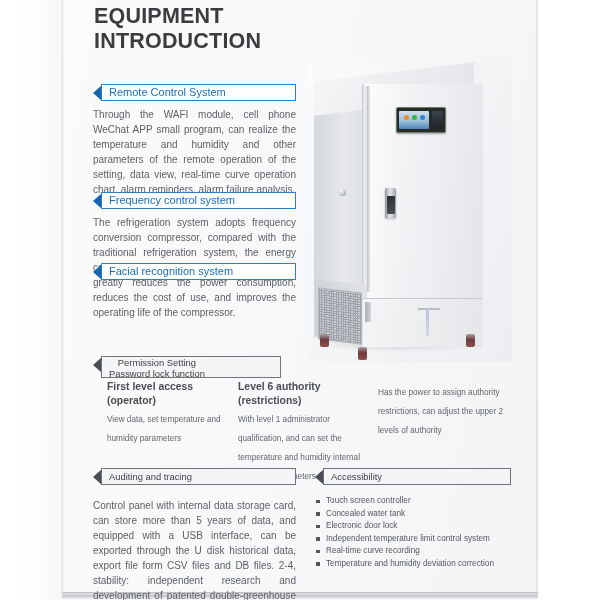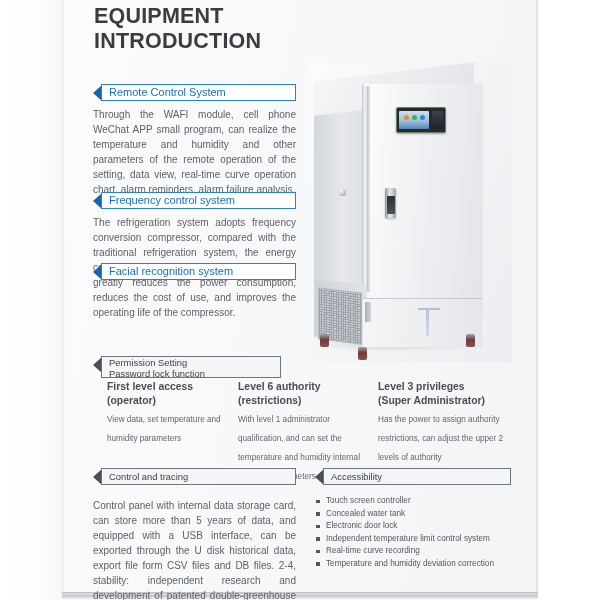--- a/index.html
+++ b/index.html
@@ -64,21 +64,21 @@
   .hdrbox{
     position:absolute;left:8px;top:0;right:0;height:17px;
     border:1px solid #2f7fc4;background:#fdfefe;box-sizing:border-box;
   }
   .hdrbox.two{height:22px;}
   .hdrbox.gray{border:1px solid #6f747b;background:#f4f5f6;}
   .hdrtxt{
     position:absolute;left:16px;top:1px;font-size:11px;line-height:15px;
     color:#1a6fbb;white-space:nowrap;
   }
-  .hdrtxt.gray{color:#3c3f44;font-size:9.4px;}
+  .hdrtxt.gray{color:#3c3f44;font-size:9.4px;text-align:center;}
   .hdrtxt.two{line-height:10.6px;top:2px;}
   .hdrtxt.two span{display:block;}
 
   .body{
     margin-top:5px;font-size:10px;line-height:15px;color:#5d6166;
     text-align:justify;
   }
 
   
   .perm{position:absolute;left:93px;top:380px;width:420px;}
@@ -289,33 +289,29 @@
       <p>View data, set temperature and humidity parameters</p>
     </div>
     <div class="col" style="left:145px;width:128px;">
       <h4>
         <span>Level 6 authority</span>
         <span>(restrictions)</span>
       </h4>
       <p>With level 1 administrator qualification, and can set the temperature and humidity internal operating parameters</p>
     </div>
     <div class="col" style="left:285px;width:135px;">
-      <h4>
-        <span>Level 3 privileges</span>
-        <span>(Super Administrator)</span>
-      </h4>
       <p>Has the power to assign authority restrictions, can adjust the upper 2 levels of authority</p>
     </div>
   </div>
 
   <div class="panel" style="left:93px;top:468px;width:203px;">
     <div class="hdrwrap">
       <div class="arrow gray"></div>
       <div class="hdrbox gray"></div>
-      <div class="hdrtxt gray">Control and tracing</div>
+      <div class="hdrtxt gray">Auditing and tracing</div>
     </div>
     <div class="body" style="margin-top:12px;">Control panel with internal data storage card, can store more than 5 years of data, and equipped with a USB interface, can be exported through the U disk historical data, export file form CSV files and DB files. 2-4, stability: independent research and development of patented double-greenhouse constant temperature and humidity system, which greatly enhances the uniformity of the temperature inside the box. (Patent No. 201922119609.1)</div>
   </div>
 
   <div class="panel" style="left:315px;top:468px;width:196px;">
     <div class="hdrwrap">
       <div class="arrow gray"></div>
       <div class="hdrbox gray"></div>
       <div class="hdrtxt gray">Accessibility</div>
     </div>

